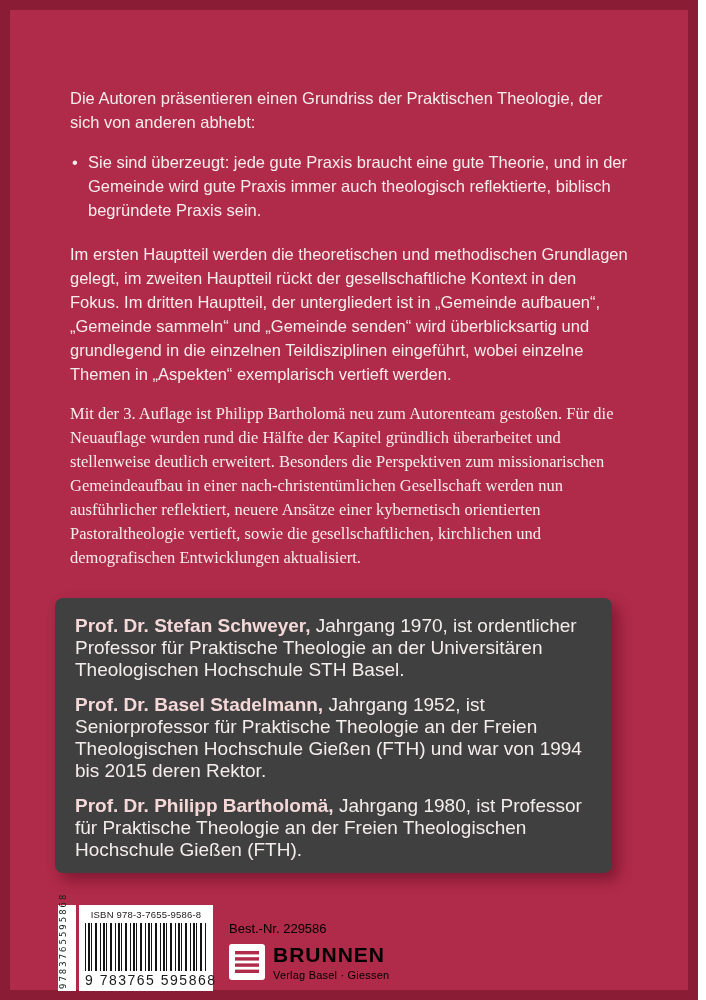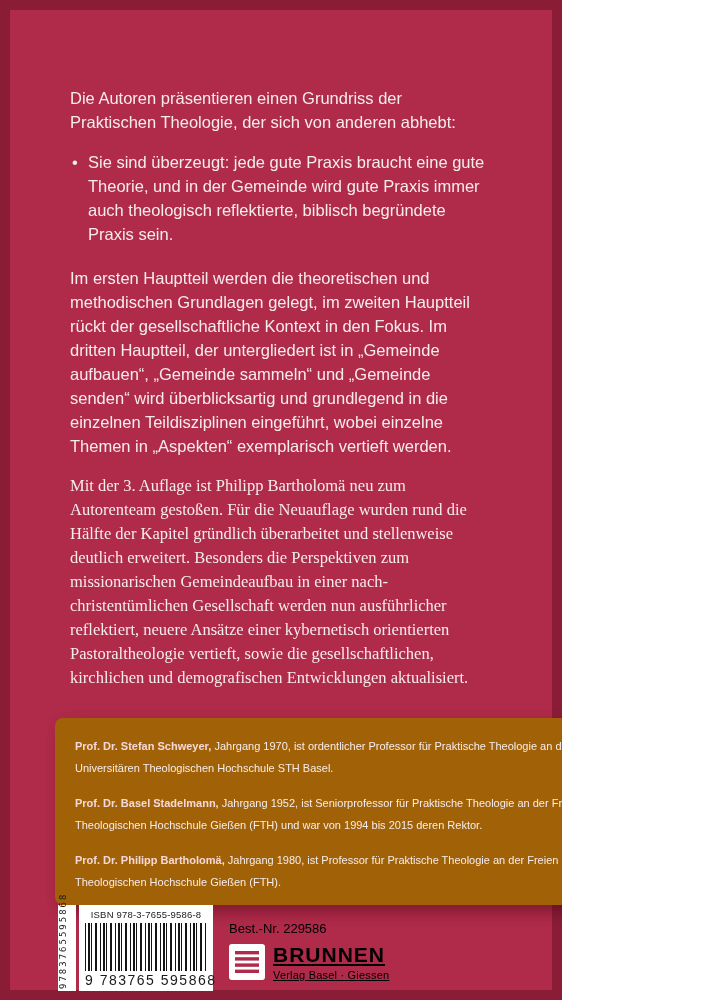--- a/index.html
+++ b/index.html
@@ -1,20 +1,20 @@
 <!DOCTYPE html>
 <html lang="de"><head>
 <meta charset="utf-8">
 <style>
   html, body { margin: 0; padding: 0; background: #ffffff; }
   * { box-sizing: border-box; }
 
   .page {
     position: relative;
-    width: 562px;
+    width: 698px;
     height: 1000px;
     background: #8a1c36; 
     overflow: hidden;
     font-family: "Liberation Sans", sans-serif;
   }
   .inner {
     position: absolute;
     inset: 10px;
     background: #b02a49; 
     color: #f5ecec;
@@ -39,25 +39,25 @@
     content: "\2022";
     position: absolute;
     left: 2px;
     top: 0;
   }
 
   
   .bio-box {
     margin: 28px 0 0 -15px;
     width: 557px;
-    background: #a16207;
+    background: #404040;
     border-radius: 8px;
     padding: 17px 22px 12px 20px;
     box-shadow: 6px 7px 14px rgba(70, 5, 25, 0.45);
-    font-size: 11px;
+    font-size: 19px;
     line-height: 22px;
   }
   .bio { margin: 0 0 13px 0; }
   .bio.last { margin-bottom: 0; }
   .bio-name { font-weight: 700; color: #f5d8d8; }
 
   
   .footer {
     position: absolute;
     left: 58px;
@@ -108,21 +108,21 @@
     color: #1a1a1a;
     font-size: 14px;
     letter-spacing: 1.5px;
     text-align: center;
     margin-top: 1px;
     white-space: nowrap;
   }
 
   .pub-block { margin-left: 16px; padding-top: 5px; }
   .order-no { font-size: 13px; margin-bottom: 8px; }
-  .logo-row { display: flex; align-items: flex-start; text-decoration: underline; }
+  .logo-row { display: flex; align-items: flex-start; }
   .logo-icon { display: block; margin-right: 8px; }
   .pub-name {
     font-size: 21px;
     font-weight: 700;
     letter-spacing: 1px;
     line-height: 1;
   }
   .pub-sub { font-size: 11px; margin-top: 4px; letter-spacing: 0.2px; }
 </style>
 </head>

